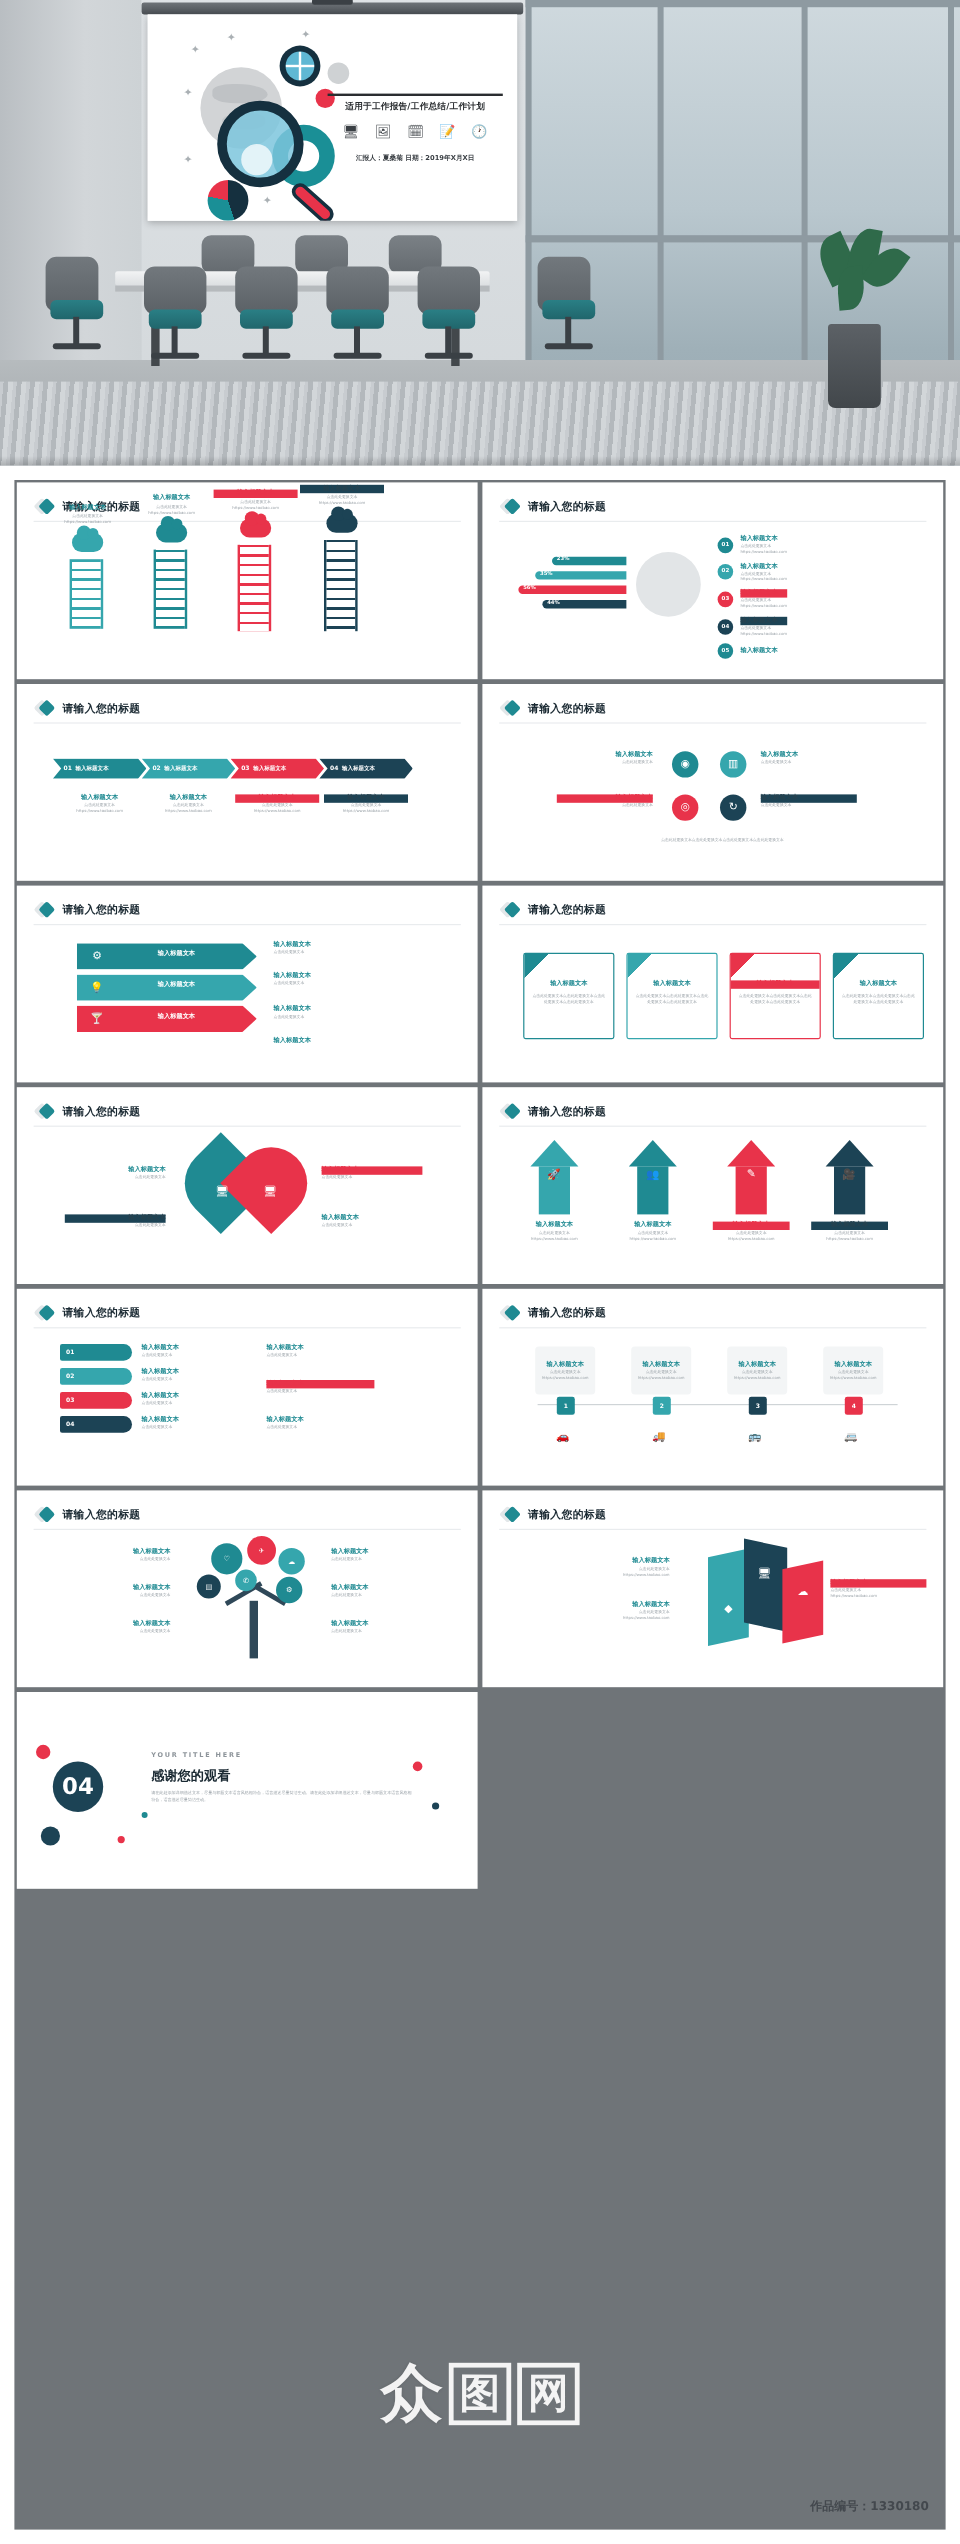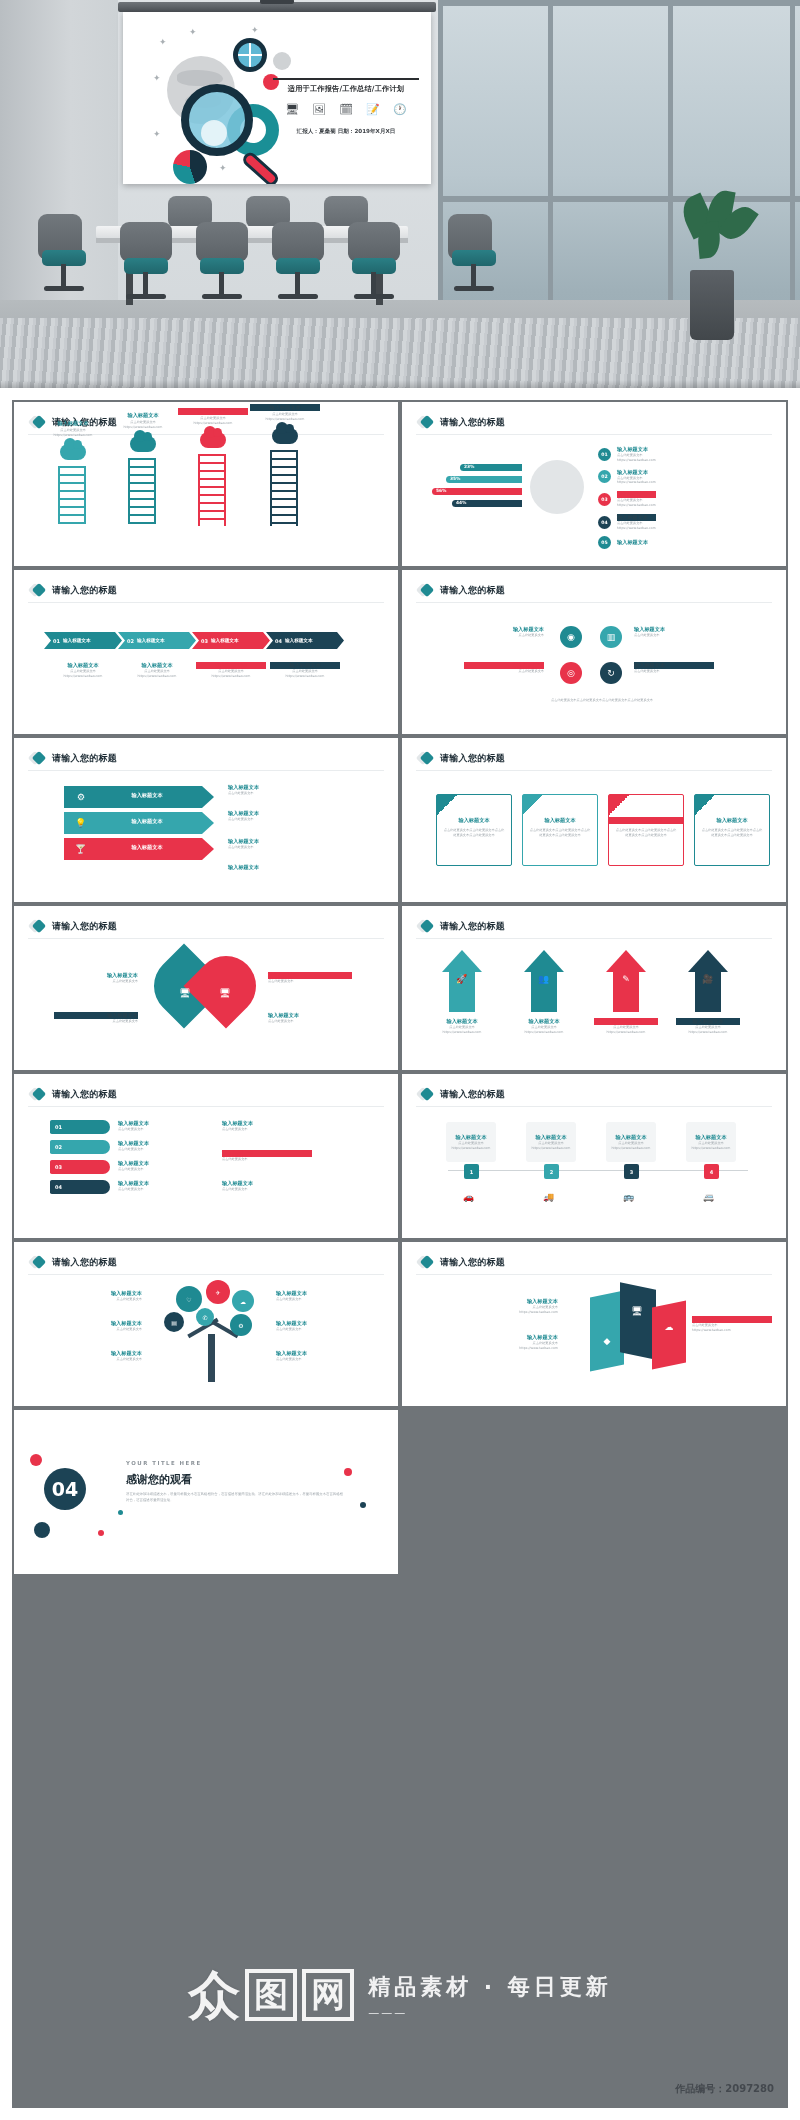--- a/index.html
+++ b/index.html
@@ -881,18 +881,14 @@
 
 </div>
 </div>
 
 <div class="wm">
   <div class="wm-logo">
     <span class="wm-ch">众</span>
     <span class="wm-box">图</span>
     <span class="wm-box">网</span>
   </div>
-  <div class="wm-right">
-    <div class="wm-r1">精品素材 · 每日更新</div>
-    <div class="wm-r2">———</div>
-  </div>
 </div>
-<div class="wm-code">作品编号：2097280</div>
+<div class="wm-code">作品编号：1330180</div>
 
 </body></html>

